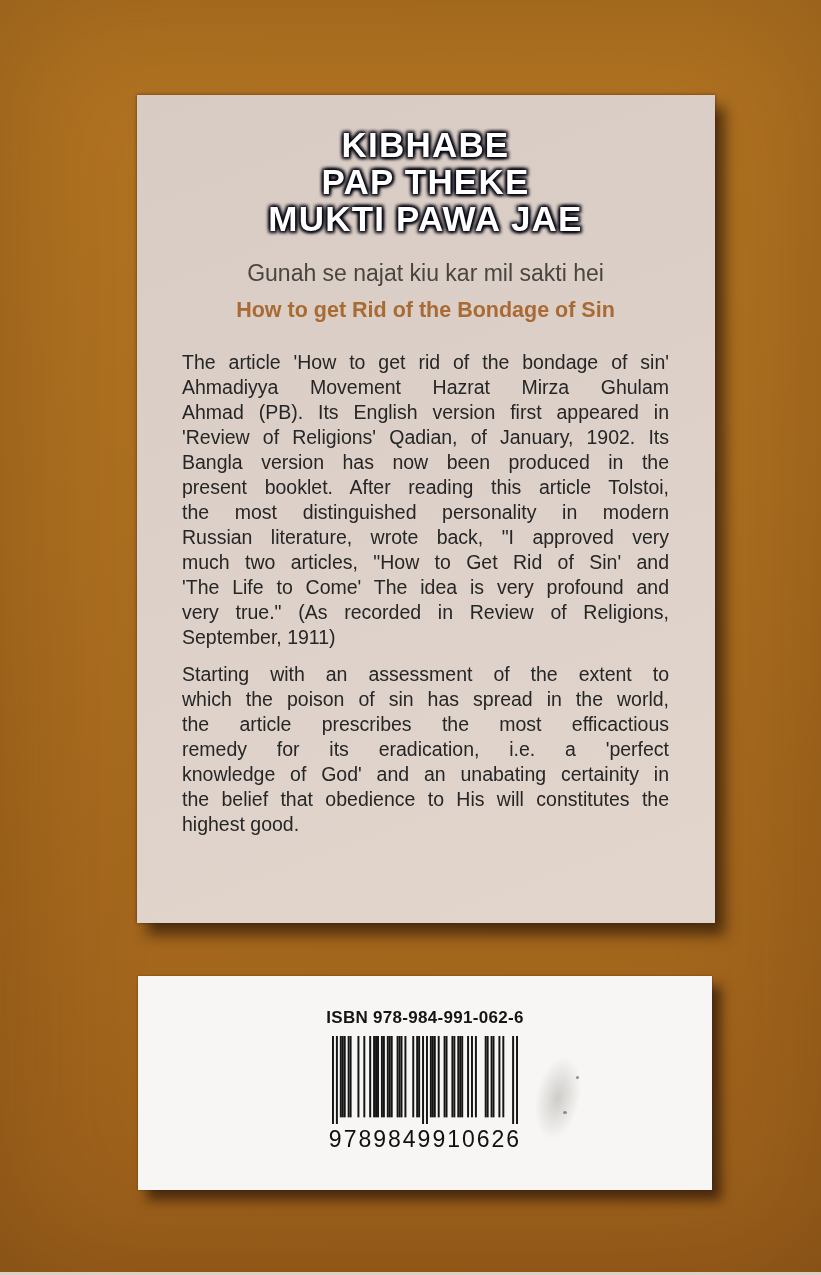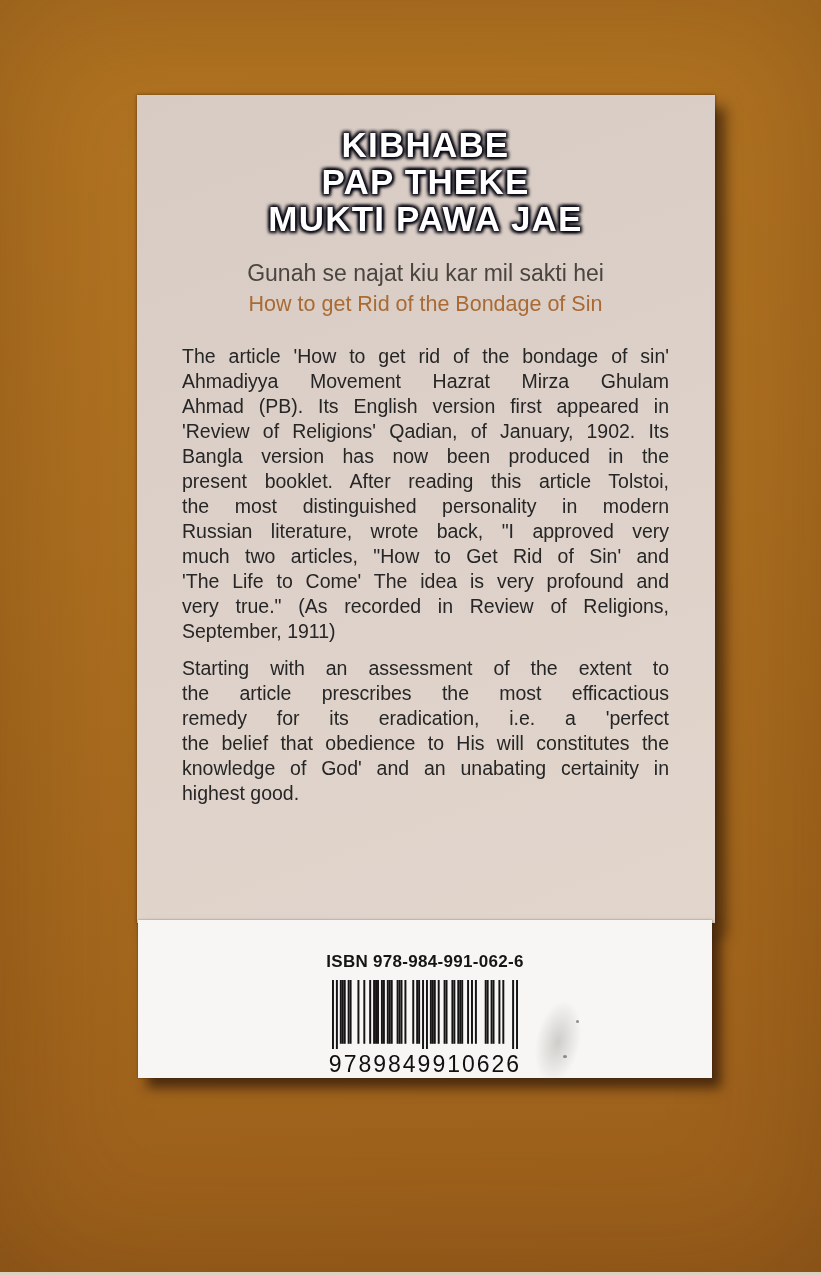--- a/index.html
+++ b/index.html
@@ -32,38 +32,38 @@
       0 0 5px rgba(8,8,25,.85),
       2px 2px 3px rgba(2,2,12,.9),
       -2px 2px 3px rgba(2,2,12,.8),
       2px -2px 3px rgba(2,2,12,.8),
       -2px -2px 3px rgba(2,2,12,.7);
   }
   .subtitle-roman{
     margin-top:23px;font-size:23px;line-height:27px;text-align:center;color:#4b4540;
   }
   .subtitle-english{
-    margin-top:4px;font-size:21.5px;line-height:26px;font-weight:400;
+    margin-top:10px;font-size:21.5px;line-height:26px;font-weight:700;
     text-align:center;color:#a96a33;
   }
   .para{margin-top:27px;color:#262626;}
   .para + .para{margin-top:12px;}
   .para-line{
     font-size:19.5px;line-height:25px;
     text-align:justify;text-align-last:justify;-moz-text-align-last:justify;
     white-space:nowrap;overflow:visible;
   }
   .para-line.last-line{text-align-last:left;-moz-text-align-last:left;}
   .copyright{
     margin-top:15px;font-family:"Liberation Serif",serif;
     font-size:21px;line-height:26px;color:#1c1c1c;text-align:left;
   }
   
   .barcode-panel{
-    position:absolute;left:138px;top:920px;width:574px;height:158px;
+    position:absolute;left:138px;top:976px;width:574px;height:214px;
     background:#f7f6f4;
     box-shadow:9px 10px 11px rgba(40,20,8,.7), 0 0 2px rgba(40,20,8,.4);
     display:flex;flex-direction:column;align-items:center;
   }
   .isbn-text{
     margin-top:32px;font-size:17px;font-weight:600;letter-spacing:.3px;color:#151515;
   }
   .ean13{width:186px;height:88px;margin-top:8px;display:block;}
   .barcode-digits{
     margin-top:2px;font-size:23px;font-weight:500;letter-spacing:2px;color:#101010;
@@ -103,24 +103,25 @@
         <div class="para-line">the most distinguished personality in modern</div>
         <div class="para-line">Russian literature, wrote back, "I approved very</div>
         <div class="para-line">much two articles, "How to Get Rid of Sin' and</div>
         <div class="para-line">'The Life to Come' The idea is very profound and</div>
         <div class="para-line">very true." (As recorded in Review of Religions,</div>
         <div class="para-line last-line">September, 1911)</div>
       </div>
 
     <div class="para">
         <div class="para-line">Starting with an assessment of the extent to</div>
+        <div class="para-line">which the poison of sin has spread in the world,</div>
         <div class="para-line">the article prescribes the most efficactious</div>
         <div class="para-line">remedy for its eradication, i.e. a 'perfect</div>
+        <div class="para-line">knowledge of God' and an unabating certainity in</div>
         <div class="para-line">the belief that obedience to His will constitutes the</div>
-        <div class="para-line">knowledge of God' and an unabating certainity in</div>
         <div class="para-line last-line">highest good.</div>
       </div>
 
   </div>
 
   <div class="barcode-panel">
     <div class="isbn-text">ISBN 978-984-991-062-6</div>
     <svg class="ean13" viewBox="0 0 95 66" preserveAspectRatio="none">
         <rect x="0" y="0" width="1" height="66" fill="#151515"></rect>
         <rect x="2" y="0" width="1" height="66" fill="#151515"></rect>

